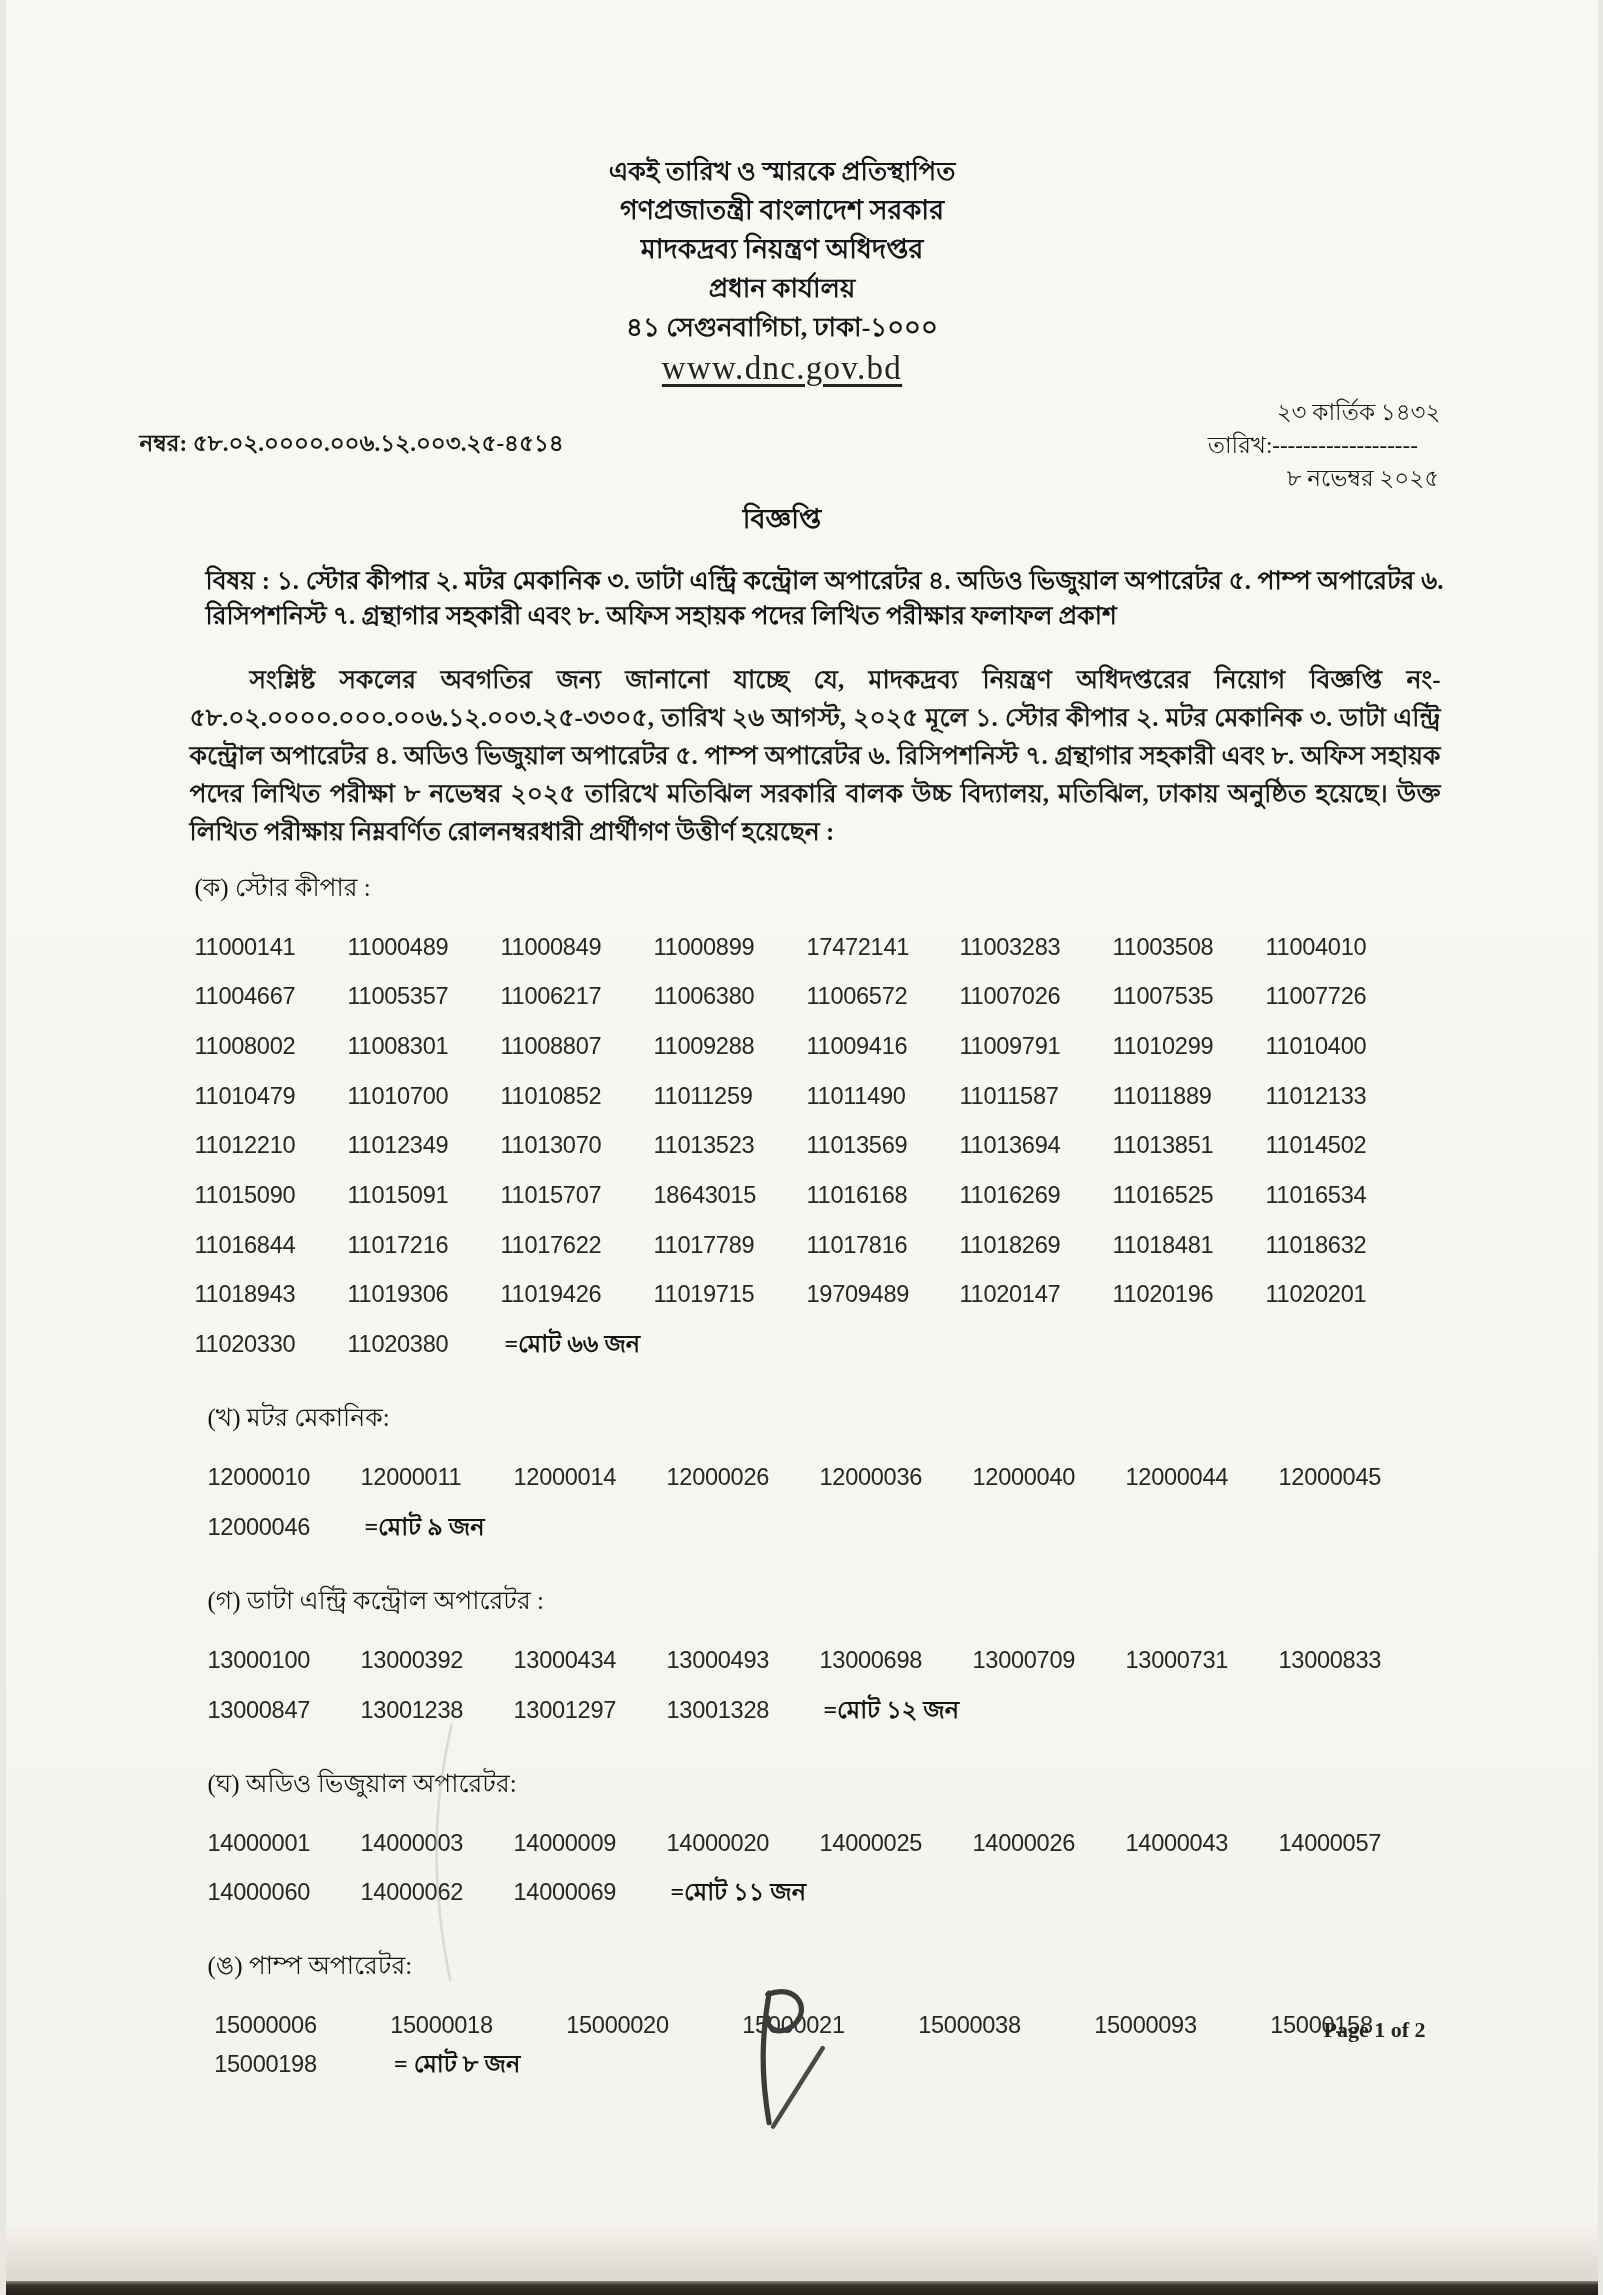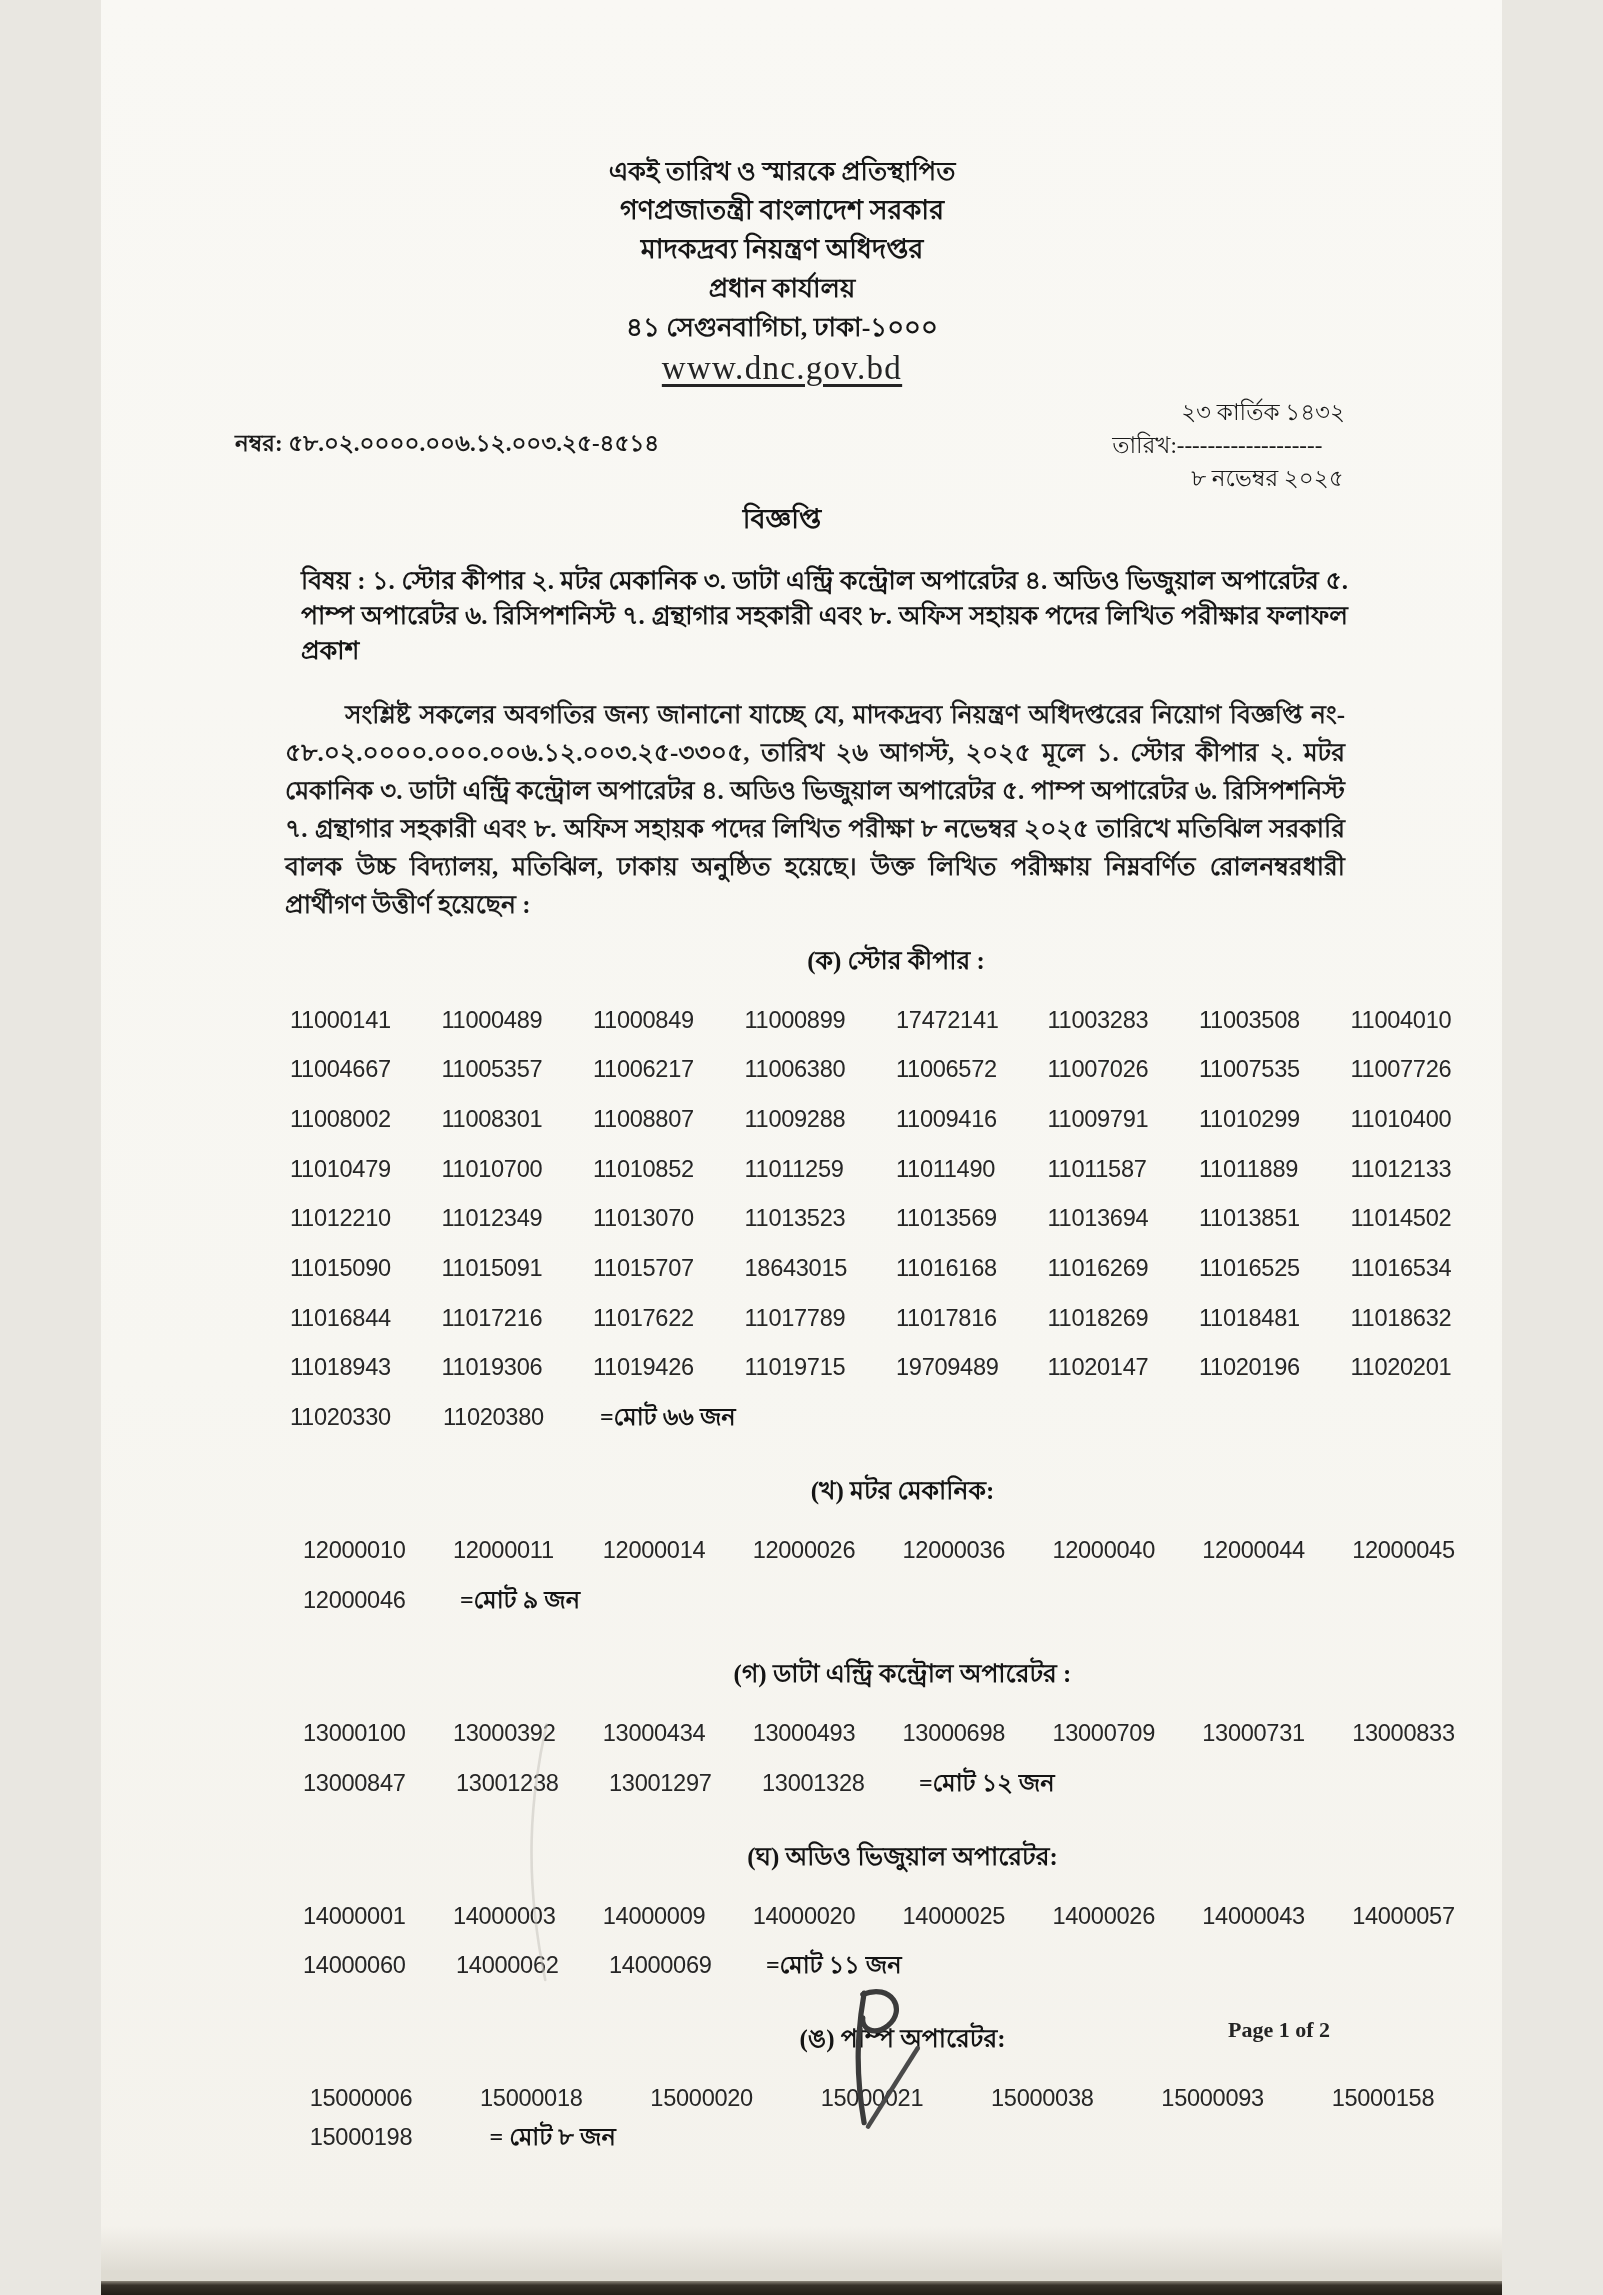--- a/index.html
+++ b/index.html
@@ -2,21 +2,21 @@
 <html lang="bn" style="font-size:10.5px"><head>
 <meta charset="utf-8">
 <style>
   html,body{margin:0;padding:0;}
   body{
     background:#e9e7e1;
     font-family:"Liberation Serif","DejaVu Serif",serif;
   }
   .page{
     position:relative;
-    width:1401px;
+    width:1592px;
     height:2295px;
     margin:0 auto;
     background:linear-gradient(180deg,#f9f8f4 0%,#f7f6f1 60%,#f4f2ec 97%,#dedbd2 99%);
     color:#1c1c1c;
     overflow:hidden;
   }
   
   .header{
     padding-top:152px;
     padding-right:39px;
@@ -92,24 +92,23 @@
     text-align:justify;
     text-indent:60px;
     color:#1b1b1b;
   }
   
   #sections{margin-left:189px;}
   .section{margin-top:39px;}
   .section-0{margin-top:17px;}
   .section-heading{
     font-size:25px;
-    font-weight:700;
+    font-weight:400;
     margin:0 0 21px 0;
     color:#141414;
-    text-align:center;
   }
   .section-1 .section-heading,
   .section-2 .section-heading,
   .section-3 .section-heading,
   .section-4 .section-heading{margin-left:13px;}
   .section-1 .roll-row,.section-2 .roll-row,.section-3 .roll-row{margin-left:13px;}
   .section-4 .roll-row{margin-left:19.7px;}
   .roll-row{
     display:flex;
     align-items:center;

